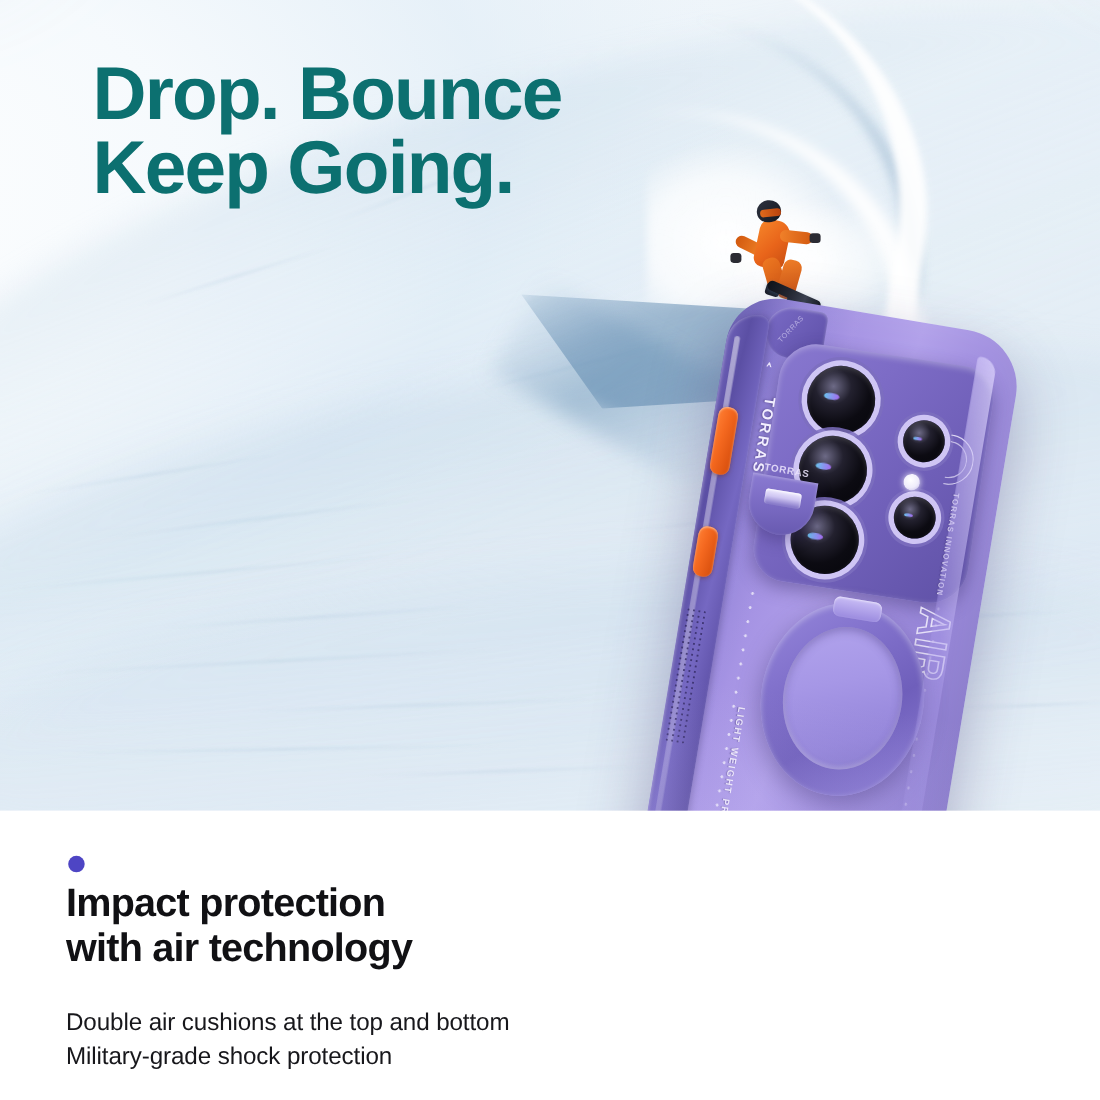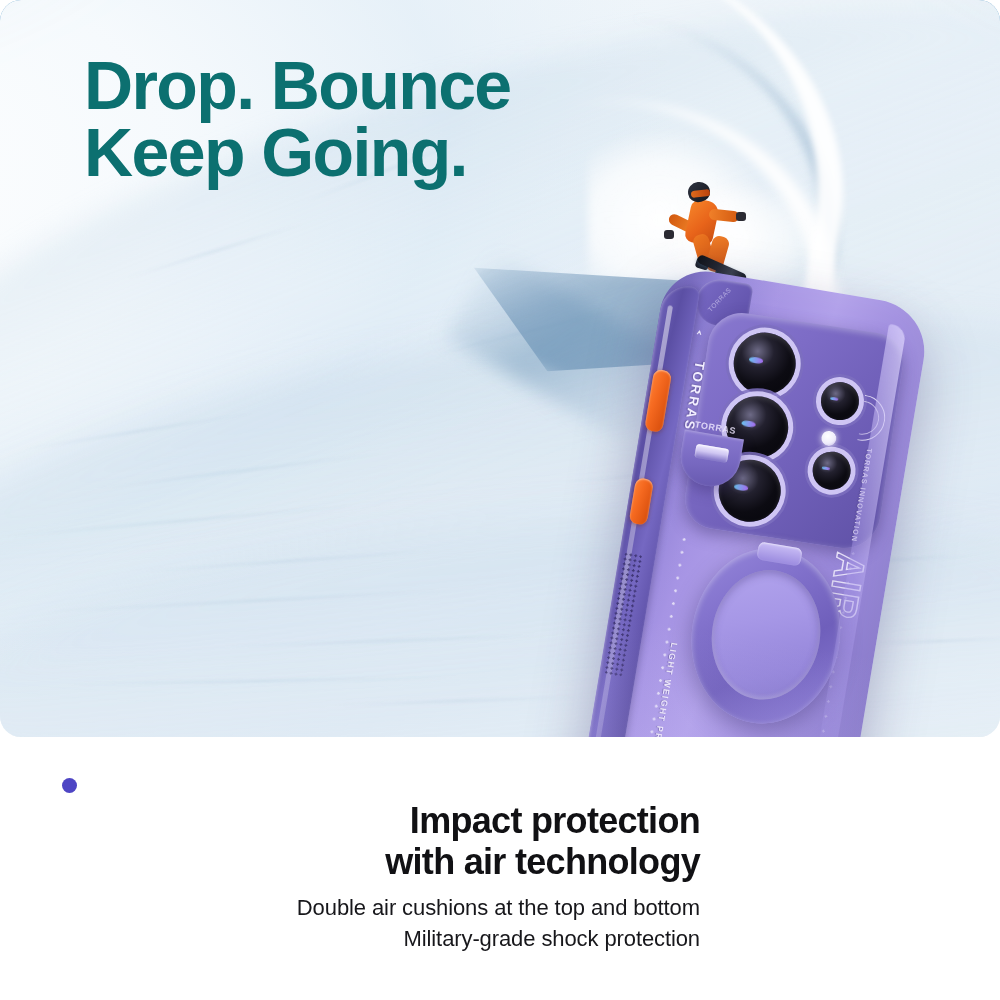--- a/index.html
+++ b/index.html
@@ -3,21 +3,21 @@
 <meta charset="utf-8">
 <title>TORRAS Air Case — Drop. Bounce. Keep Going.</title>
 <style>
   * { margin:0; padding:0; box-sizing:border-box; }
   html,body { width:1000px; height:1000px; overflow:hidden; background:#fff; }
   body { font-family:"Liberation Sans", sans-serif; -webkit-font-smoothing:antialiased; }
 
   #page { position:relative; width:1000px; height:1000px; overflow:hidden; background:#ffffff; }
 
   
-  .hero { position:absolute; left:0; top:0; width:1000px; height:737px; overflow:hidden;border-radius:21px; }
+  .hero { position:absolute; left:0; top:0; width:1000px; height:737px; overflow:hidden; }
 
   
   .sky {
     position:absolute; inset:0;
     background:linear-gradient(180deg,#4f96c6 0%, #6aa9d2 22%, #9cc4dd 42%, #c9dced 58%, #e3edf5 72%, #eef4f9 100%);
   }
   
   .slope-main {
     position:absolute; left:-640px; top:-150px; width:2150px; height:1500px;
     border-radius:52% 48% 46% 54% / 60% 58% 42% 40%;
@@ -374,27 +374,27 @@
     position:absolute; left:38px; top:16px; width:46px;
     color:rgba(235,229,255,.55); font-size:6.5px; letter-spacing:.6px; transform:rotate(-56deg);
   }
 
   
   .bottom { position:absolute; left:0; top:737px; width:1000px; height:263px; background:#ffffff; z-index:10; }
   .bullet-dot {
     position:absolute; left:62px; top:778px; width:15px; height:15px; border-radius:50%;
     background:#4e45c4; z-index:12;
   }
-  .bottom-copy { position:absolute; left:60px; top:800px; width:640px; z-index:12;text-align:right; }
+  .bottom-copy { position:absolute; left:60px; top:800px; width:640px; z-index:12; }
   .bottom-title {
     font-size:36px; line-height:1.14; font-weight:700; color:#111114;
     letter-spacing:-.7px; white-space:pre-line;
   }
   .bottom-body {
-    margin-top:10px; font-size:22px; line-height:1.42; font-weight:400;
+    margin-top:31px; font-size:22px; line-height:1.42; font-weight:400;
     color:#17171b; letter-spacing:-.1px; white-space:pre-line;
   }
 </style>
 </head>
 <body>
 
 <div id="page">
 
   <section class="hero">
     <div class="sky"></div>

